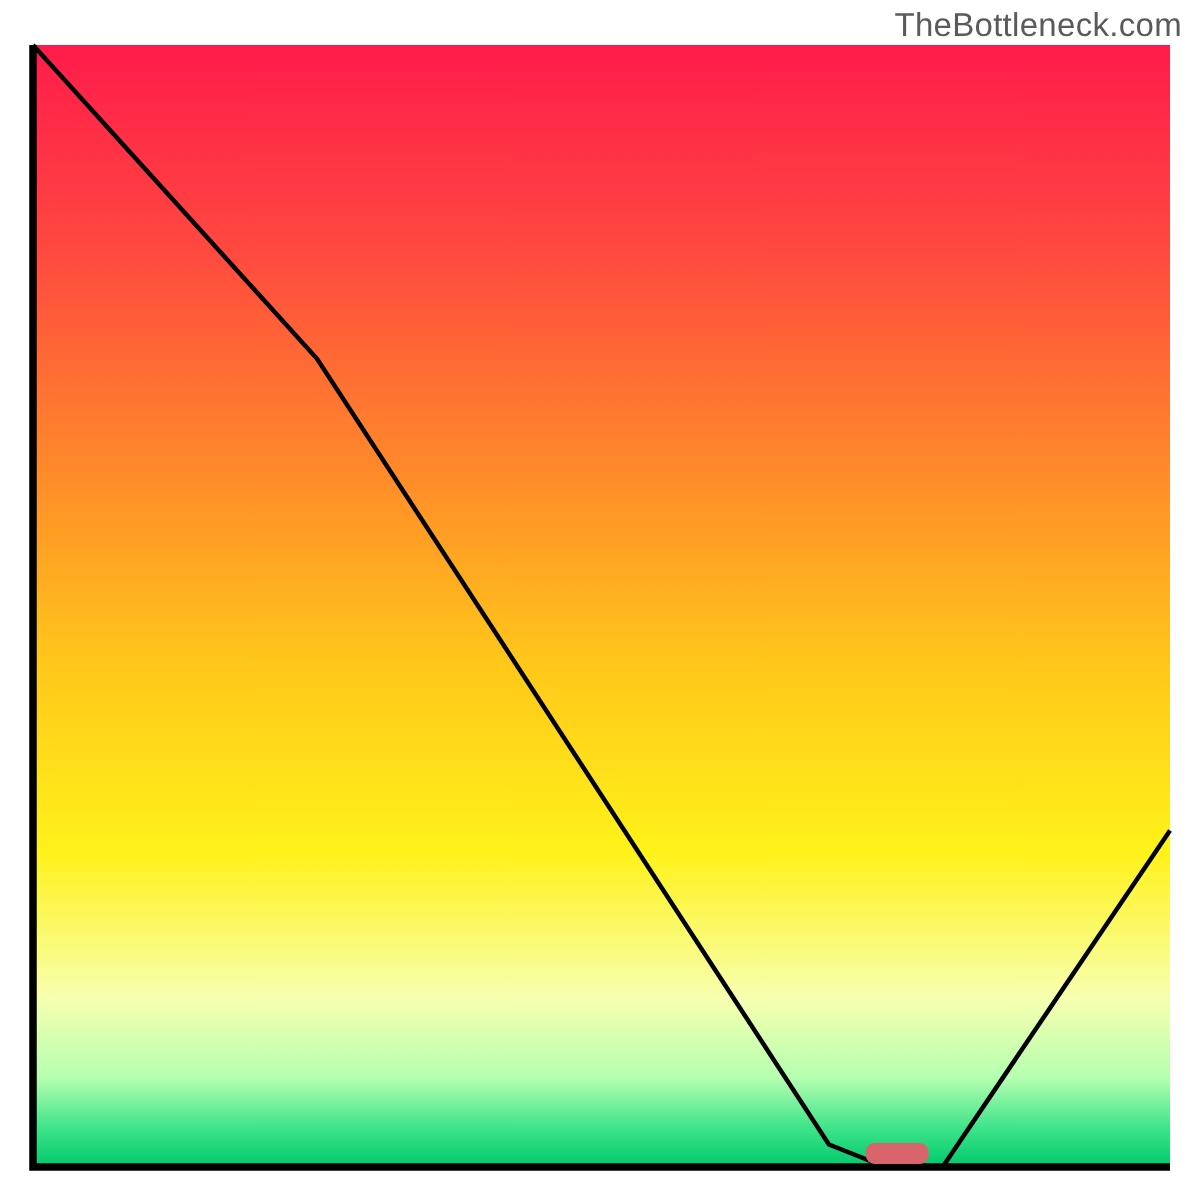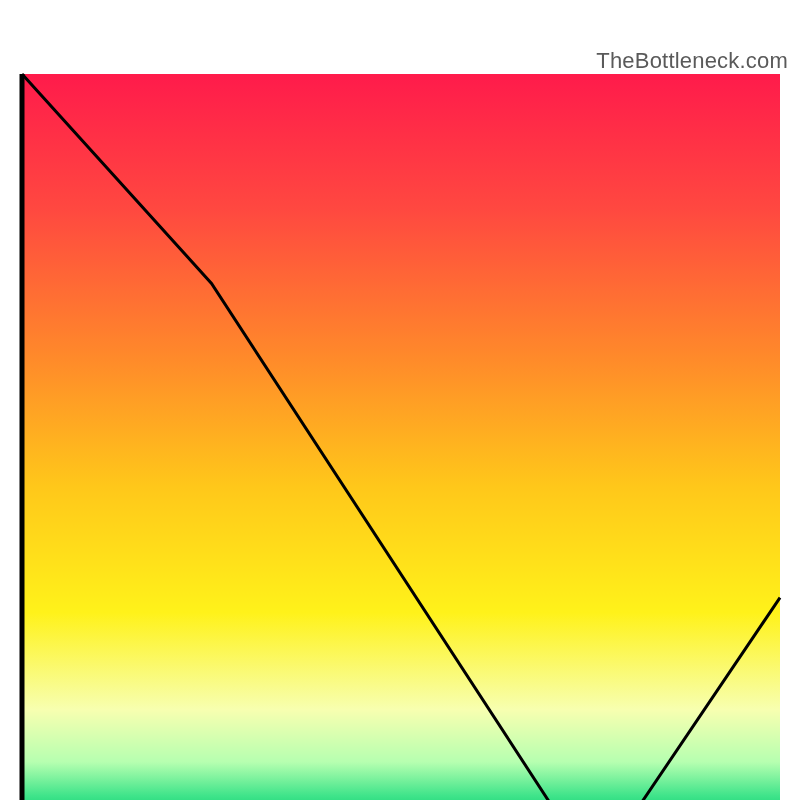--- a/index.html
+++ b/index.html
@@ -7,21 +7,20 @@
     padding: 0;
     width: 800px;
     height: 800px;
     background: #ffffff;
     font-family: Arial, Helvetica, sans-serif;
   }
   .container {
     position: relative;
     width: 800px;
     height: 583px;
-    margin-top: 44px;
   }
   .watermark {
     position: absolute;
     top: 4px;
     right: 12px;
     font-size: 22px;
     font-weight: 500;
     color: #5a5a5a;
     letter-spacing: 0.2px;
   }

